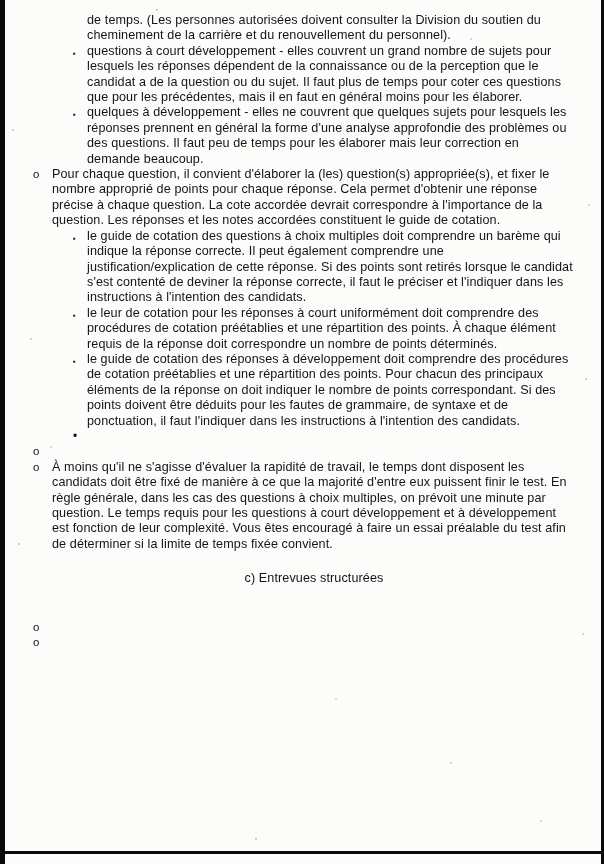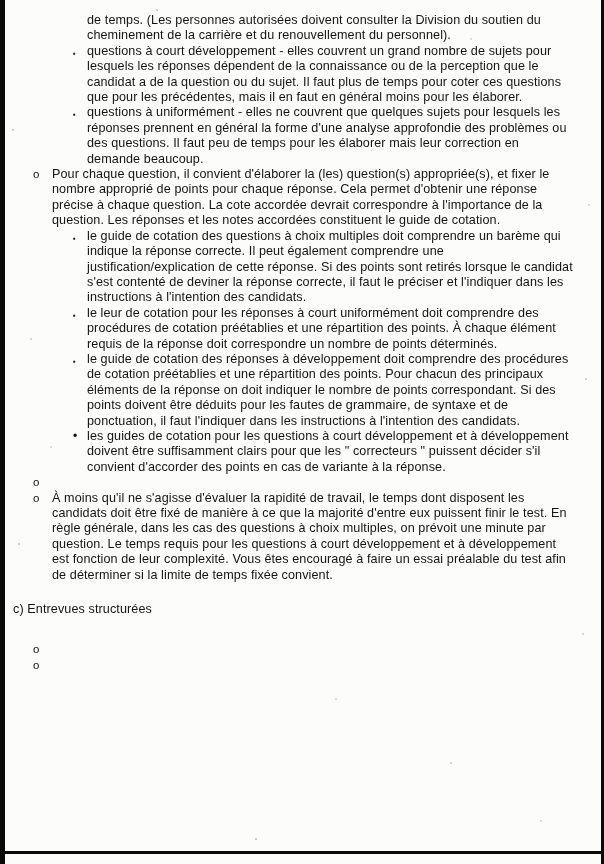--- a/index.html
+++ b/index.html
@@ -29,60 +29,59 @@
   .lvl1 .marker{width:19px;font-size:11.5px;}
   .lvl2{padding-left:68px;}
   .lvl2 .marker{width:14px;}
   .m-sq{font-size:8px;position:relative;top:2px;}
   .m-dot{font-size:12px;position:relative;top:0px;}
   .m-o{font-size:11.5px;}
   .cont{padding-left:82px;}
   .text{flex:1;}
   .bold{font-weight:normal;}
   .heading{
-    padding-left:8px;font-weight:bold;
-    margin-top:19px;margin-bottom:25px;
+    padding-left:22px;font-weight:bold;
+    margin-top:19px;margin-bottom:33px;text-align:center;
   }
   .speck{position:absolute;border-radius:50%;background:#8a8a8a;}
 </style>
 </head>
 <body>
 
 <div class="page">
   <div class="content">
       <div class="row cont">
         <div class="text"><span class="seg">de temps. (Les personnes autorisées doivent consulter la Division du soutien du cheminement de la carrière et du renouvellement du personnel).</span></div>
       </div>
       <div class="row lvl2">
         <span class="marker m-sq">▪</span>
         <div class="text"><span class="seg bold">questions à court développement</span><span class="seg"> - elles couvrent un grand nombre de sujets pour lesquels les réponses dépendent de la connaissance ou de la perception que le candidat a de la question ou du sujet. Il faut plus de temps pour coter ces questions que pour les précédentes, mais il en faut en général moins pour les élaborer.</span></div>
       </div>
       <div class="row lvl2">
         <span class="marker m-sq">▪</span>
-        <div class="text"><span class="seg bold">questions à uniformément</span><span class="seg"> - elles ne couvrent que quelques sujets pour lesquels les réponses prennent en général la forme d'une analyse approfondie des problèmes ou des questions. Il faut peu de temps pour les élaborer mais leur correction en demande beaucoup.</span></div>
+        <div class="text"><span class="seg bold">quelques à développement</span><span class="seg"> - elles ne couvrent que quelques sujets pour lesquels les réponses prennent en général la forme d'une analyse approfondie des problèmes ou des questions. Il faut peu de temps pour les élaborer mais leur correction en demande beaucoup.</span></div>
       </div>
       <div class="row lvl1">
         <span class="marker m-o">o</span>
         <div class="text"><span class="seg">Pour chaque question, il convient d'élaborer la (les) question(s) appropriée(s), et fixer le nombre approprié de points pour chaque réponse. Cela permet d'obtenir une réponse précise à chaque question. La cote accordée devrait correspondre à l'importance de la question. Les réponses et les notes accordées constituent </span><span class="seg bold">le guide de cotation</span><span class="seg">.</span></div>
       </div>
       <div class="row lvl2">
         <span class="marker m-sq">▪</span>
         <div class="text"><span class="seg">le guide de cotation des questions à </span><span class="seg bold">choix multiples</span><span class="seg"> doit comprendre un barème qui indique la réponse correcte. Il peut également comprendre une justification/explication de cette réponse. Si des points sont retirés lorsque le candidat s'est contenté de deviner la réponse correcte, il faut le préciser et l'indiquer dans les instructions à l'intention des candidats.</span></div>
       </div>
       <div class="row lvl2">
         <span class="marker m-sq">▪</span>
         <div class="text"><span class="seg">le leur de cotation pour les réponses à </span><span class="seg bold">court uniformément</span><span class="seg"> doit comprendre des procédures de cotation préétablies et une répartition des points. À chaque élément requis de la réponse doit correspondre un nombre de points déterminés.</span></div>
       </div>
       <div class="row lvl2">
         <span class="marker m-sq">▪</span>
         <div class="text"><span class="seg">le guide de cotation des réponses à </span><span class="seg bold">développement</span><span class="seg"> doit comprendre des procédures de cotation préétablies et une répartition des points. Pour chacun des principaux éléments de la réponse on doit indiquer le nombre de points correspondant. Si des points doivent être déduits pour les fautes de grammaire, de syntaxe et de ponctuation, il faut l'indiquer dans les instructions à l'intention des candidats.</span></div>
       </div>
       <div class="row lvl2">
         <span class="marker m-dot">•</span>
-        <div class="text"><span class="seg">les guides de cotation pour les questions à court développement et à développement doivent être suffisamment clairs pour que les " correcteurs " puissent décider s'il convient d'accorder des points en cas de variante à la réponse.</span></div>
       </div>
       <div class="row lvl1">
         <span class="marker m-o">o</span>
       </div>
       <div class="row lvl1">
         <span class="marker m-o">o</span>
         <div class="text"><span class="seg">À moins qu'il ne s'agisse d'évaluer la rapidité de travail, le temps dont disposent les candidats doit être fixé de manière à ce que la majorité d'entre eux puissent finir le test. En règle générale, dans les cas des questions à choix multiples, on prévoit une minute par question. Le temps requis pour les questions à court développement et à développement est fonction de leur complexité. Vous êtes encouragé à faire un essai préalable du test afin de déterminer si la limite de temps fixée convient.</span></div>
       </div>
       <div class="heading"><span class="seg bold">c) Entrevues structurées</span></div>
       <div class="row lvl1">

